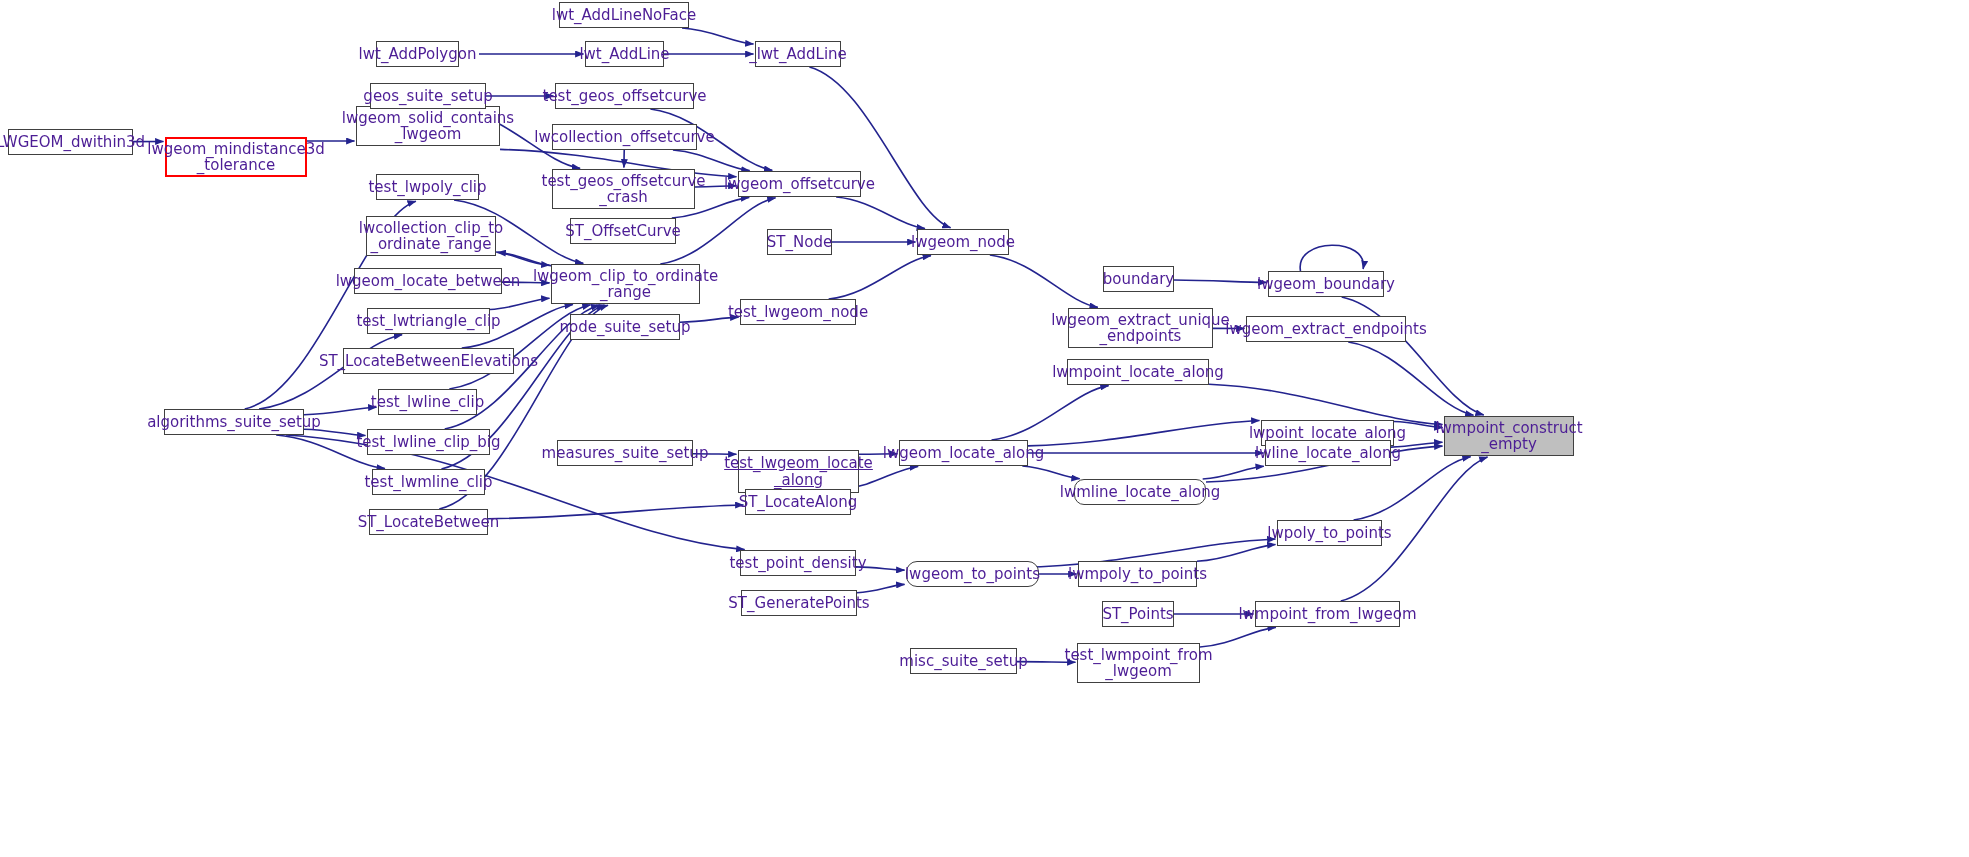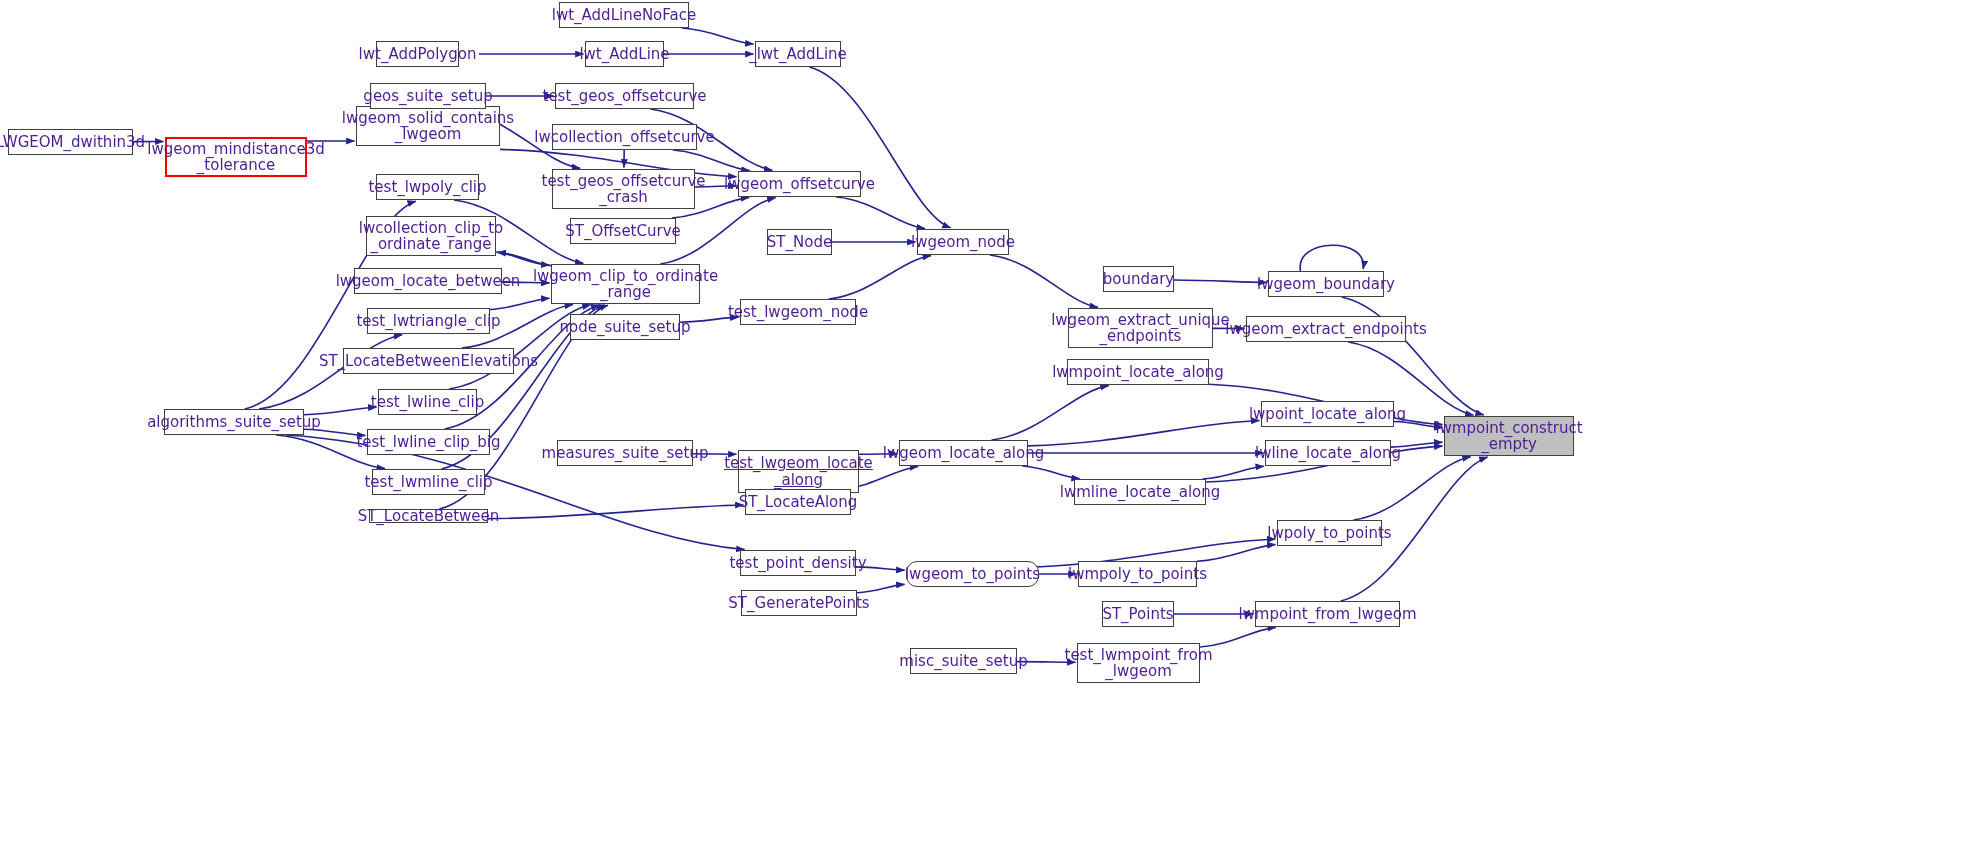--- a/index.html
+++ b/index.html
@@ -112,34 +112,34 @@
 _ordinate_range</div>
       <div class="node" style="left: 354px; top: 268px; width: 148px; height: 26px;">lwgeom_locate_between</div>
       <div class="node" style="left: 551px; top: 264px; width: 149px; height: 40px;">lwgeom_clip_to_ordinate
 _range</div>
       <div class="node" style="left: 367px; top: 308px; width: 123px; height: 26px;">test_lwtriangle_clip</div>
       <div class="node" style="left: 343px; top: 348px; width: 171px; height: 26px;">ST_LocateBetweenElevations</div>
       <div class="node" style="left: 164px; top: 409px; width: 140px; height: 26px;">algorithms_suite_setup</div>
       <div class="node" style="left: 378px; top: 389px; width: 99px; height: 26px;">test_lwline_clip</div>
       <div class="node" style="left: 367px; top: 429px; width: 123px; height: 26px;">test_lwline_clip_big</div>
       <div class="node" style="left: 372px; top: 469px; width: 113px; height: 26px; text-align: right;">test_lwmline_clip</div>
-      <div class="node" style="left: 369px; top: 509px; width: 119px; height: 14px;">ST_LocateBetween</div>
+      <div class="node" style="left: 369px; top: 509px; width: 119px; height: 26px;">ST_LocateBetween</div>
       <div class="node" style="left: 570px; top: 314px; width: 110px; height: 26px;">node_suite_setup</div>
       <div class="node" style="left: 740px; top: 299px; width: 116px; height: 26px;">test_lwgeom_node</div>
       <div class="node" style="left: 767px; top: 229px; width: 65px; height: 26px;">ST_Node</div>
       <div class="node" style="left: 917px; top: 229px; width: 92px; height: 26px;">lwgeom_node</div>
       <div class="node" style="left: 1068px; top: 308px; width: 145px; height: 40px;">lwgeom_extract_unique
 _endpoints</div>
       <div class="node" style="left: 1246px; top: 316px; width: 160px; height: 26px;">lwgeom_extract_endpoints</div>
       <div class="node" style="left: 1103px; top: 266px; width: 71px; height: 26px;">boundary</div>
       <div class="node" style="left: 1268px; top: 271px; width: 116px; height: 26px;">lwgeom_boundary</div>
       <div class="node" style="left: 1067px; top: 359px; width: 142px; height: 26px;">lwmpoint_locate_along</div>
-      <div class="node" style="left: 1261px; top: 401px; width: 133px; height: 26px;">lwpoint_locate_along</div>
+      <div class="node" style="left: 1261px; top: 420px; width: 133px; height: 26px;">lwpoint_locate_along</div>
       <div class="node" style="left: 1265px; top: 440px; width: 126px; height: 26px;">lwline_locate_along</div>
-      <div class="node" style="left: 1074px; top: 479px; width: 132px; height: 26px;">lwmline_locate_along</div>
+      <div class="node" style="left: 1074px; top: 479px; width: 132px; height: 26px; border-radius: 10px;">lwmline_locate_along</div>
       <div class="node hl" style="left: 1444px; top: 416px; width: 130px; height: 40px;">lwmpoint_construct
 _empty</div>
       <div class="node" style="left: 557px; top: 440px; width: 136px; height: 26px;">measures_suite_setup</div>
       <div class="node" style="left: 738px; top: 450px; width: 121px; height: 43px; text-decoration: underline;">test_lwgeom_locate
 _along</div>
       <div class="node" style="left: 899px; top: 440px; width: 129px; height: 26px;">lwgeom_locate_along</div>
       <div class="node" style="left: 745px; top: 489px; width: 106px; height: 26px;">ST_LocateAlong</div>
       <div class="node" style="left: 740px; top: 550px; width: 116px; height: 26px;">test_point_density</div>
       <div class="node" style="left: 741px; top: 590px; width: 116px; height: 26px;">ST_GeneratePoints</div>
       <div class="node" style="left: 906px; top: 561px; width: 133px; height: 26px; border-radius: 11px;">lwgeom_to_points</div>

